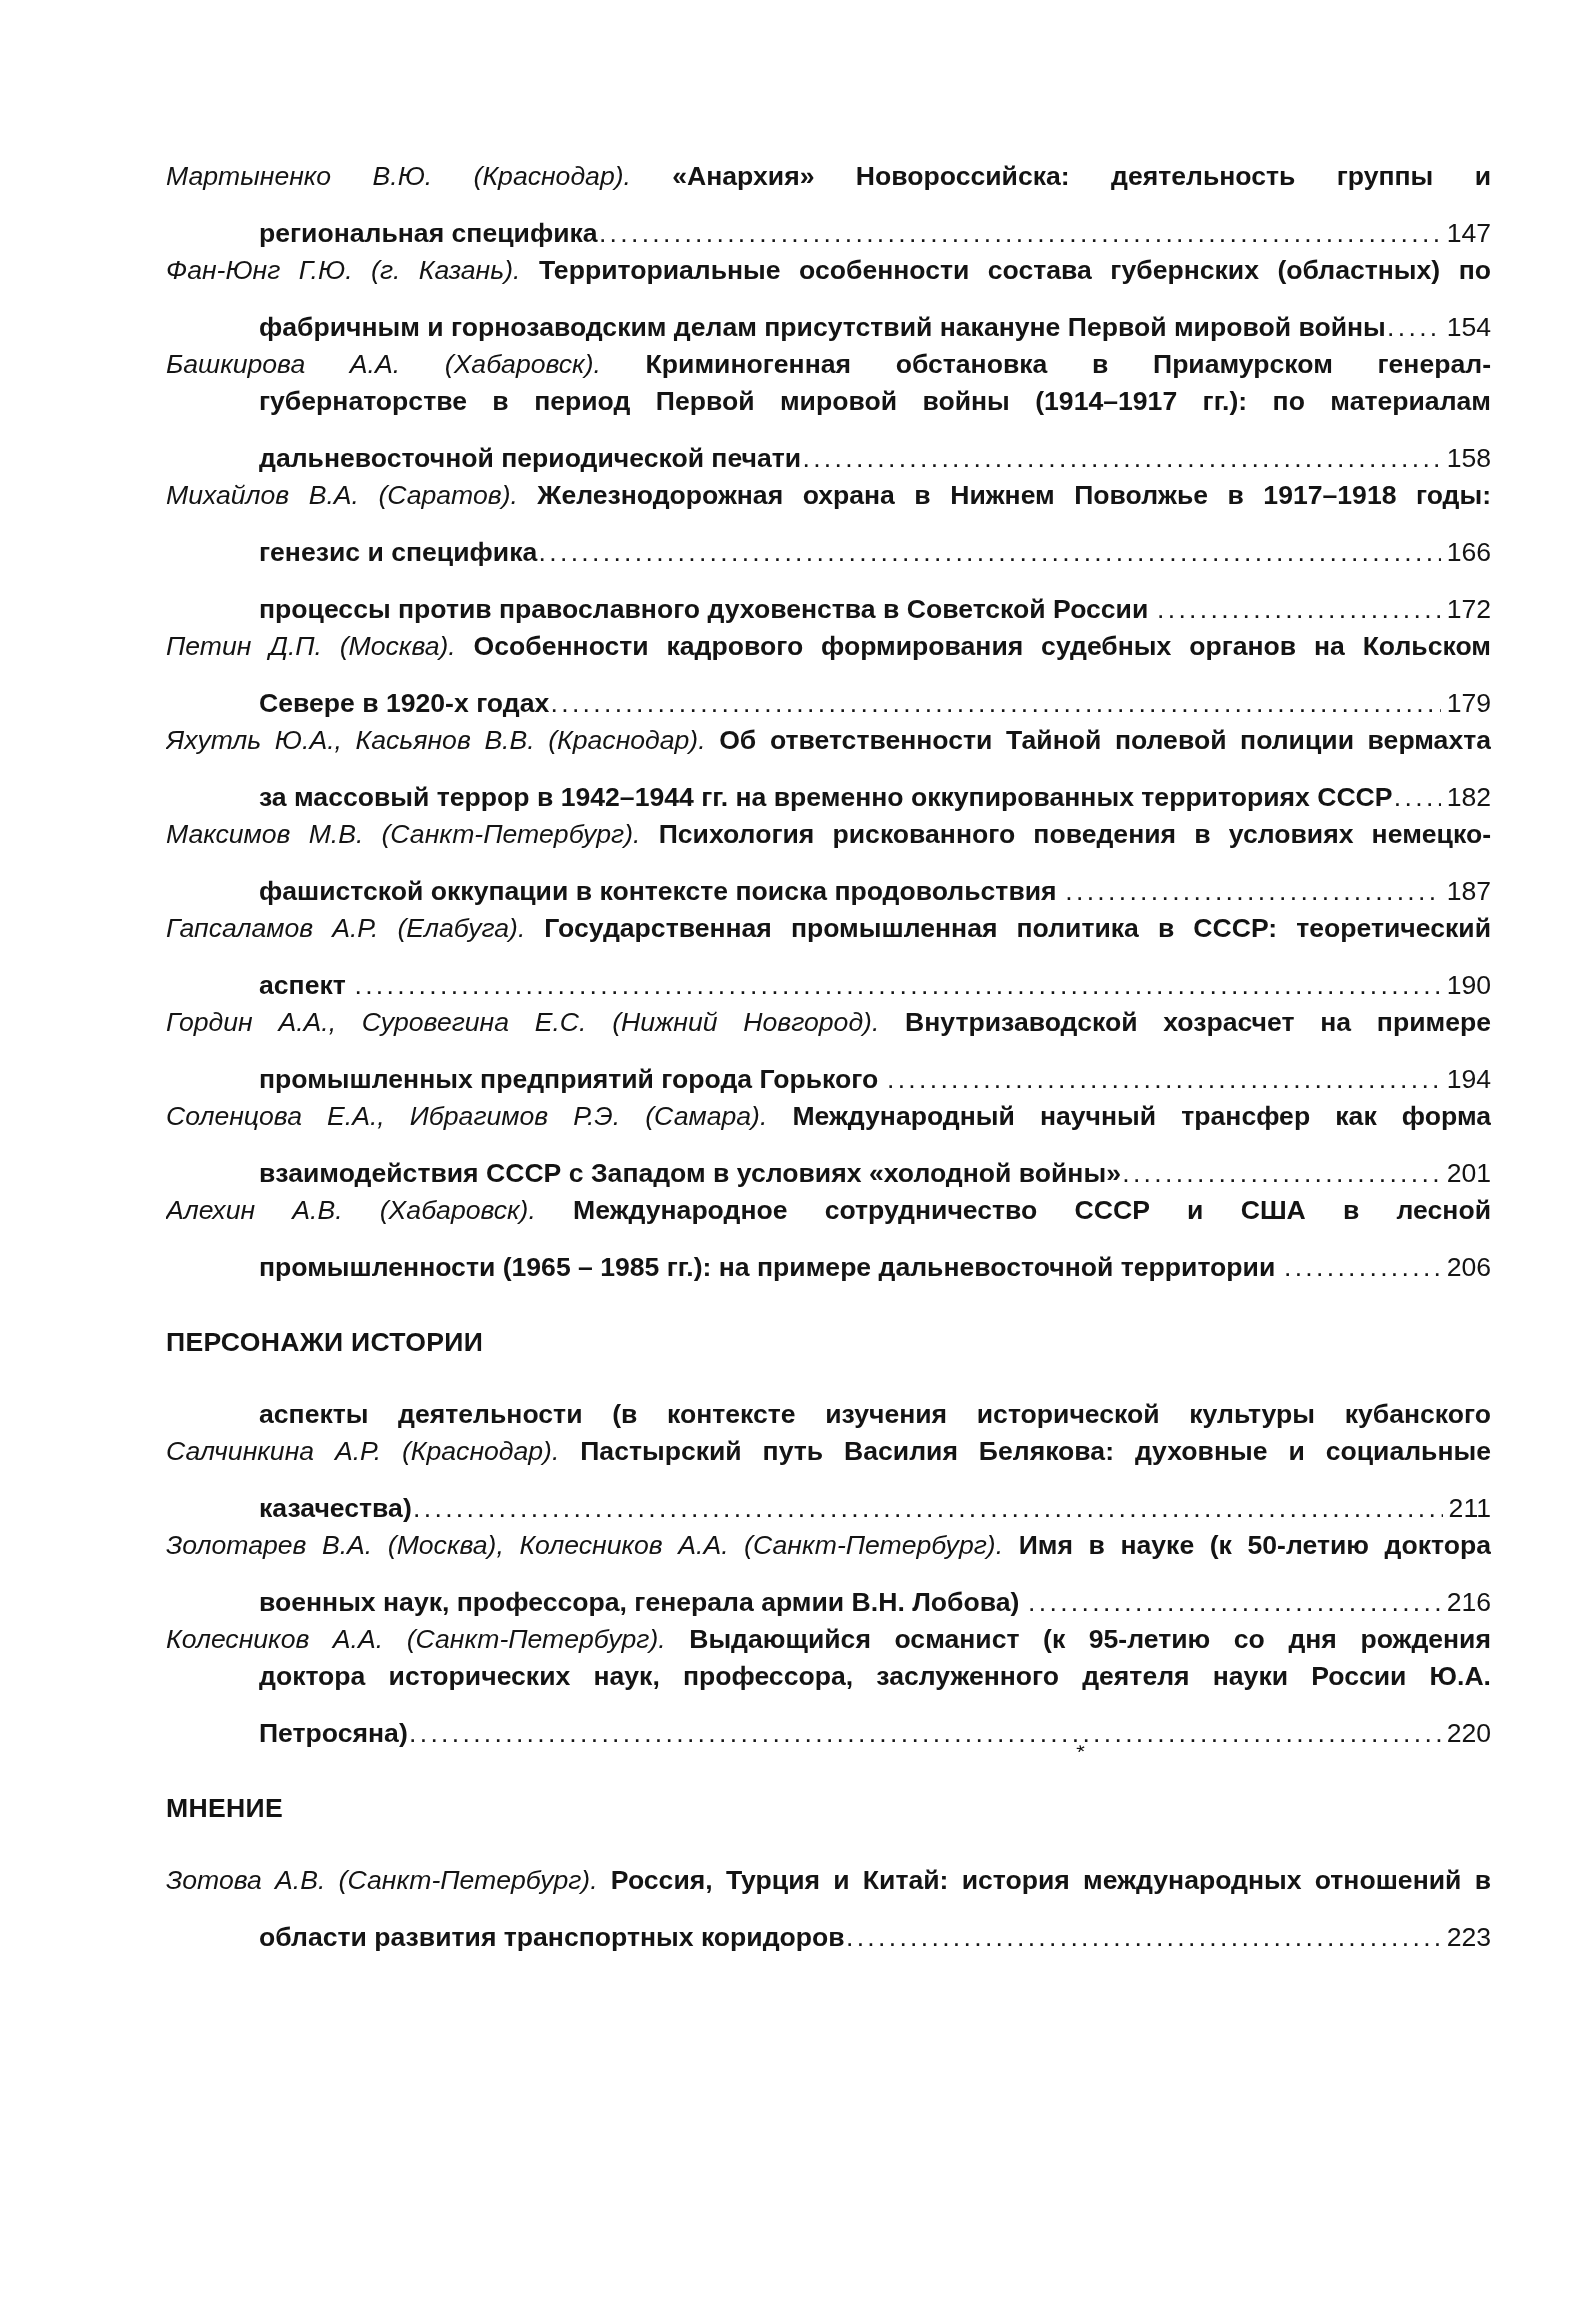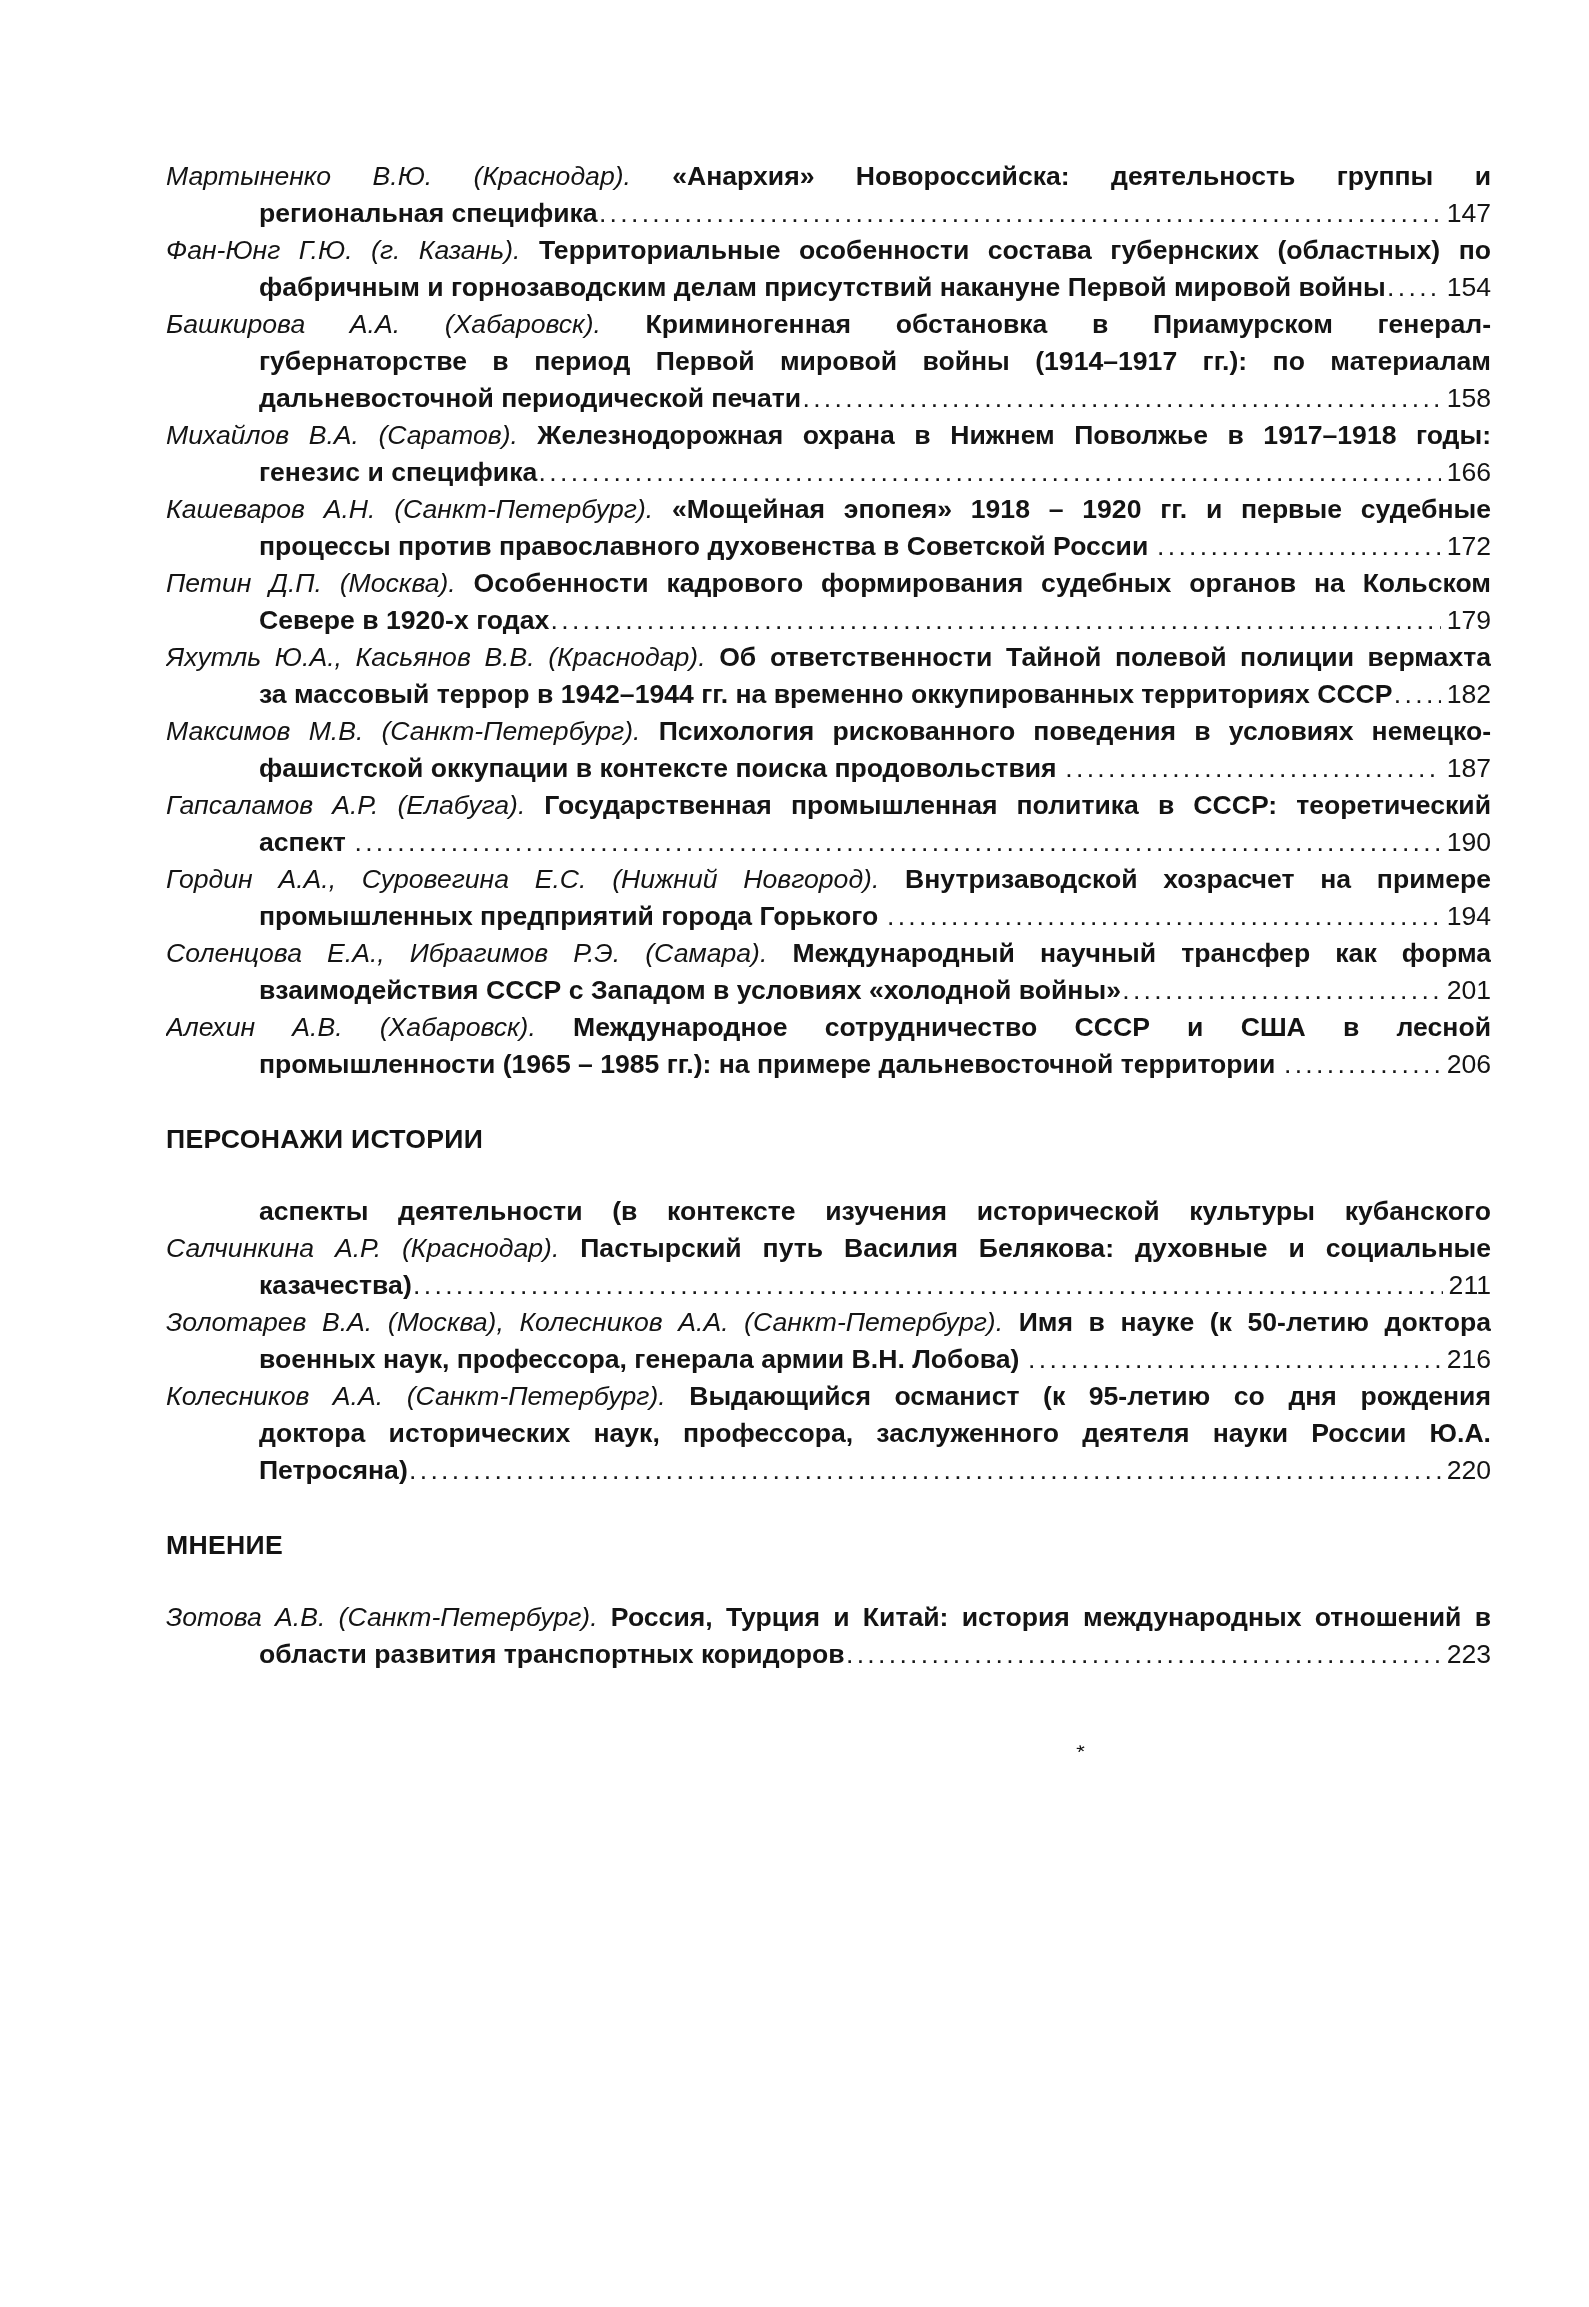--- a/index.html
+++ b/index.html
@@ -29,20 +29,21 @@
   .entry { margin: 0; }
   .line { overflow: hidden; }
   .line.justify {
     text-align: justify;
     text-align-last: justify;
   }
   .line.cont { padding-left: 93px; }
   .line.lastline {
     display: flex;
     align-items: center;
+    margin-top: 20px;
   }
   .line.lastline .seg { flex: 0 0 auto; white-space: pre; }
   .seg-bi { font-weight: normal; font-style: italic; }
   .seg-i  { font-style: italic; }
   .seg-r  { font-weight: bold; font-style: normal; }
   .dots {
     flex: 1 1 auto;
     overflow: hidden;
     white-space: nowrap;
     letter-spacing: 3.3px;
@@ -101,21 +102,20 @@
       </div>
       <div class="entry">
         <div class="line first justify"><span class="seg seg-bi">Михайлов В.А.</span><span class="seg seg-i"> (Саратов).</span><span class="seg seg-r"> Железнодорожная охрана в Нижнем Поволжье в 1917–1918 годы:</span></div>
         <div class="line cont lastline">
           <span class="seg seg-r">генезис и специфика</span>
           <span class="dots">....................................................................................................................................................................................................................................................................</span>
           <span class="pagenum">166</span>
         </div>
       </div>
       <div class="entry">
-        <div class="line first justify"><span class="seg seg-bi">Кашеваров А.Н.</span><span class="seg seg-i"> (Санкт-Петербург).</span><span class="seg seg-r"> «Мощейная эпопея» 1918 – 1920 гг. и первые судебные</span></div>
         <div class="line cont lastline">
           <span class="seg seg-r">процессы против православного духовенства в Советской России </span>
           <span class="dots">....................................................................................................................................................................................................................................................................</span>
           <span class="pagenum">172</span>
         </div>
       </div>
       <div class="entry">
         <div class="line first justify"><span class="seg seg-bi">Петин Д.П.</span><span class="seg seg-i"> (Москва).</span><span class="seg seg-r"> Особенности кадрового формирования судебных органов на Кольском</span></div>
         <div class="line cont lastline">
           <span class="seg seg-r">Севере в 1920-х годах</span>

